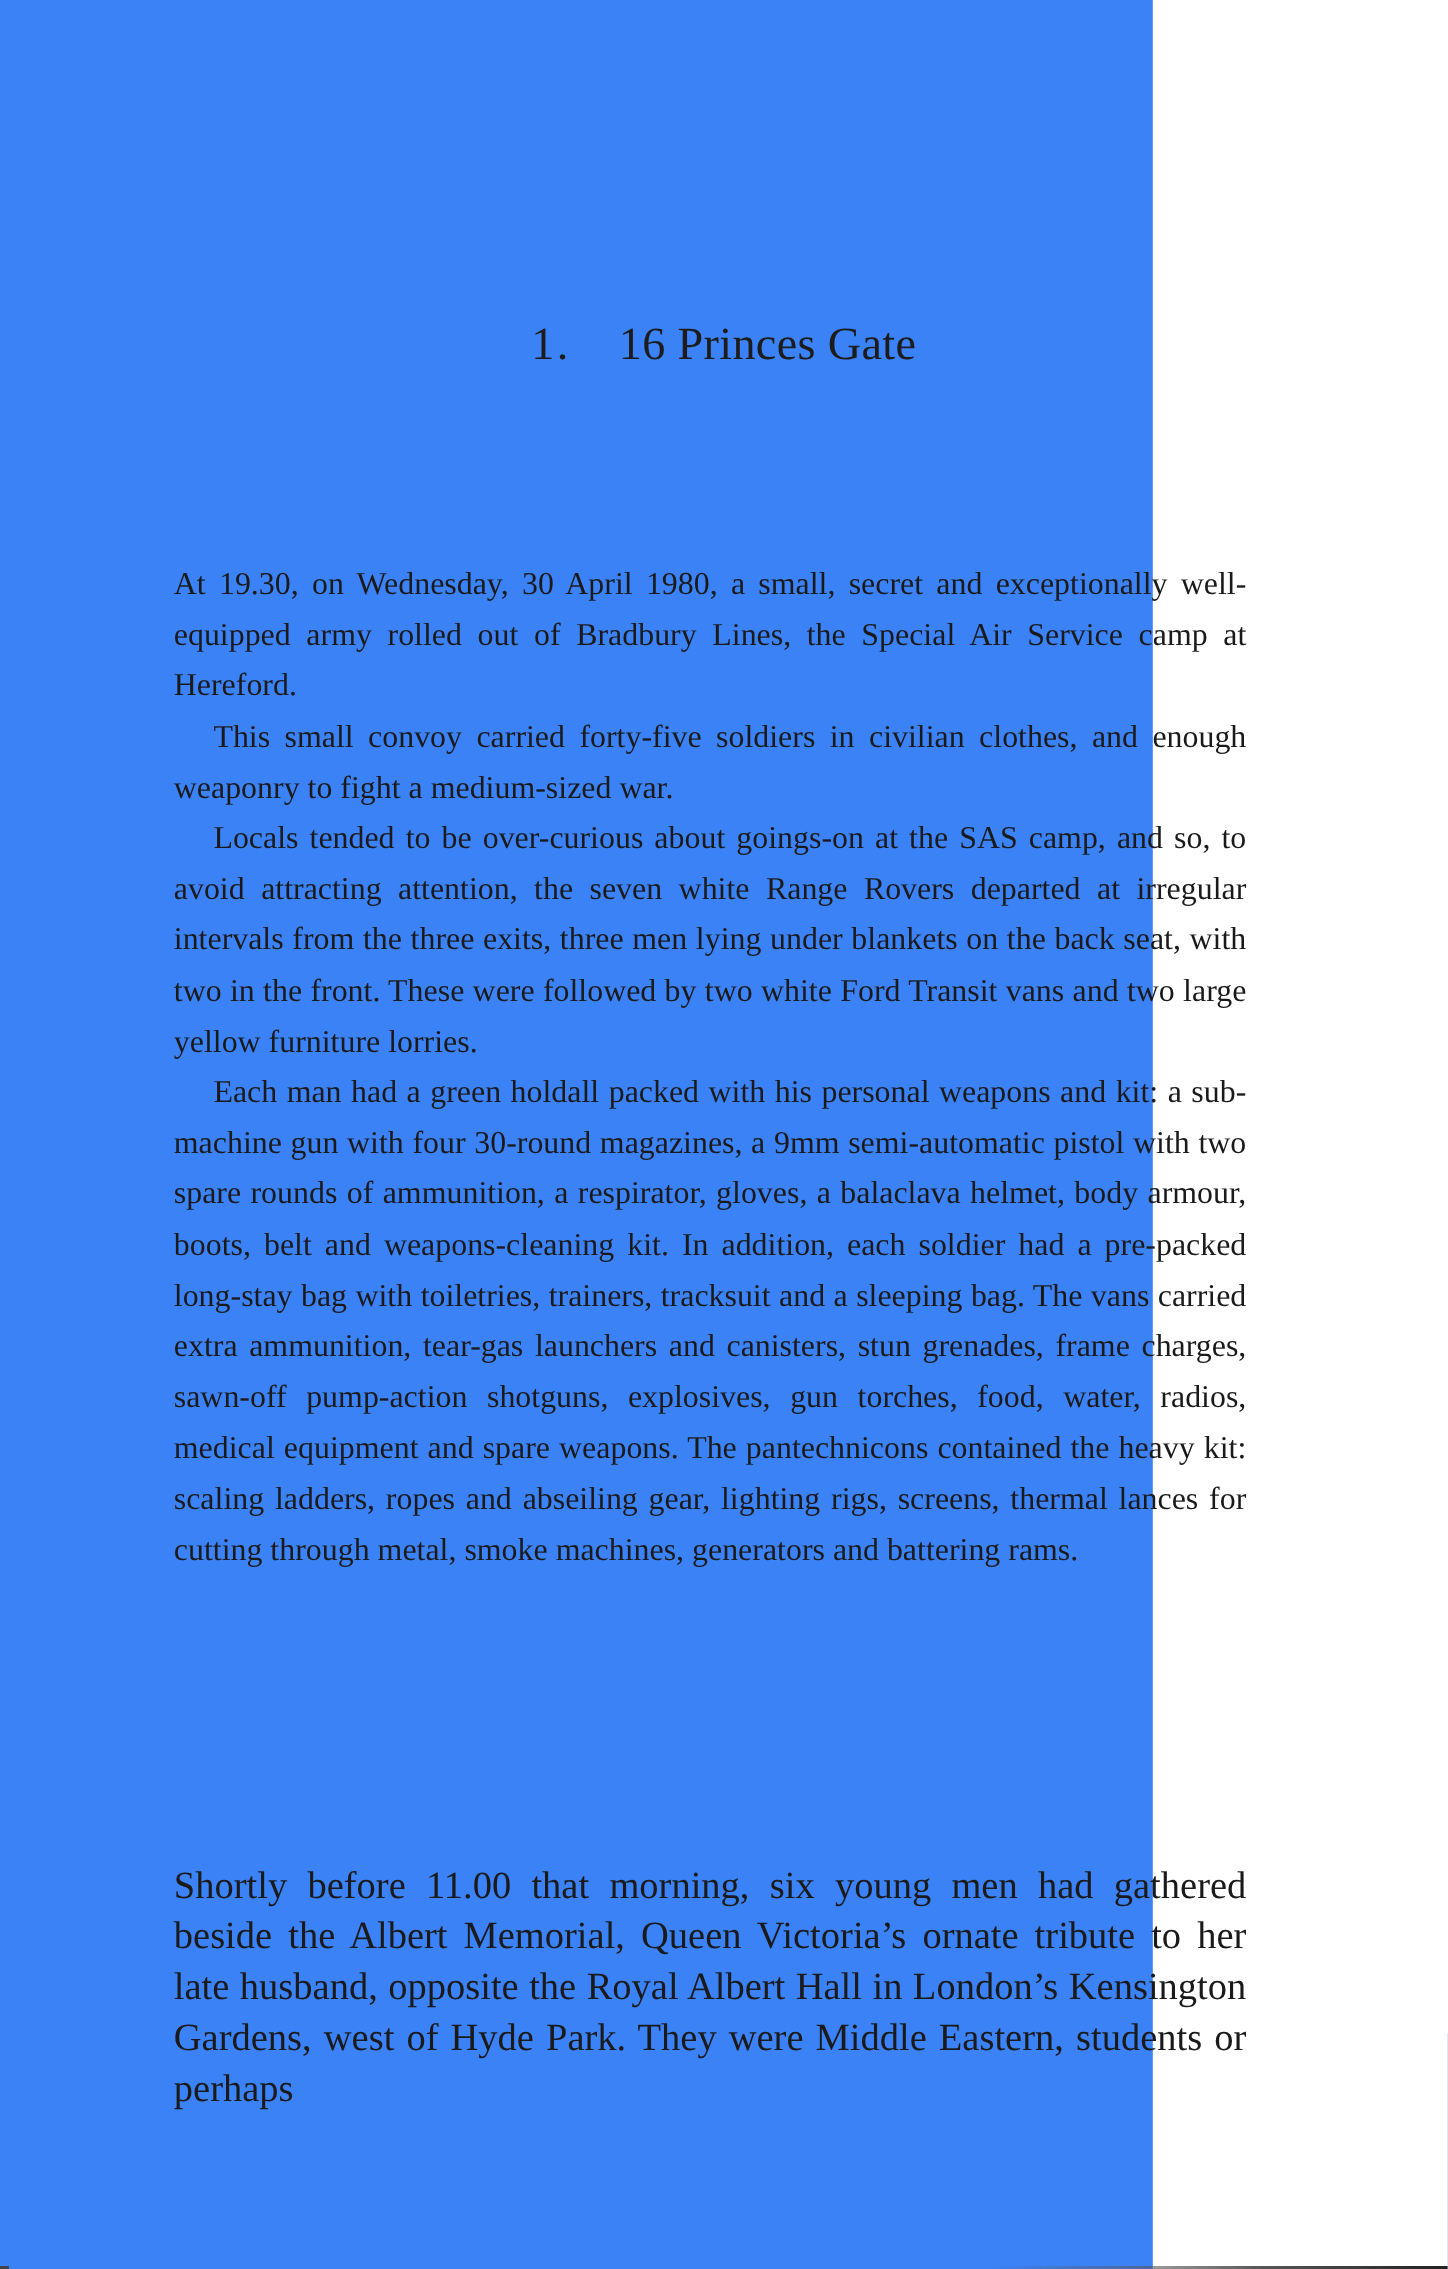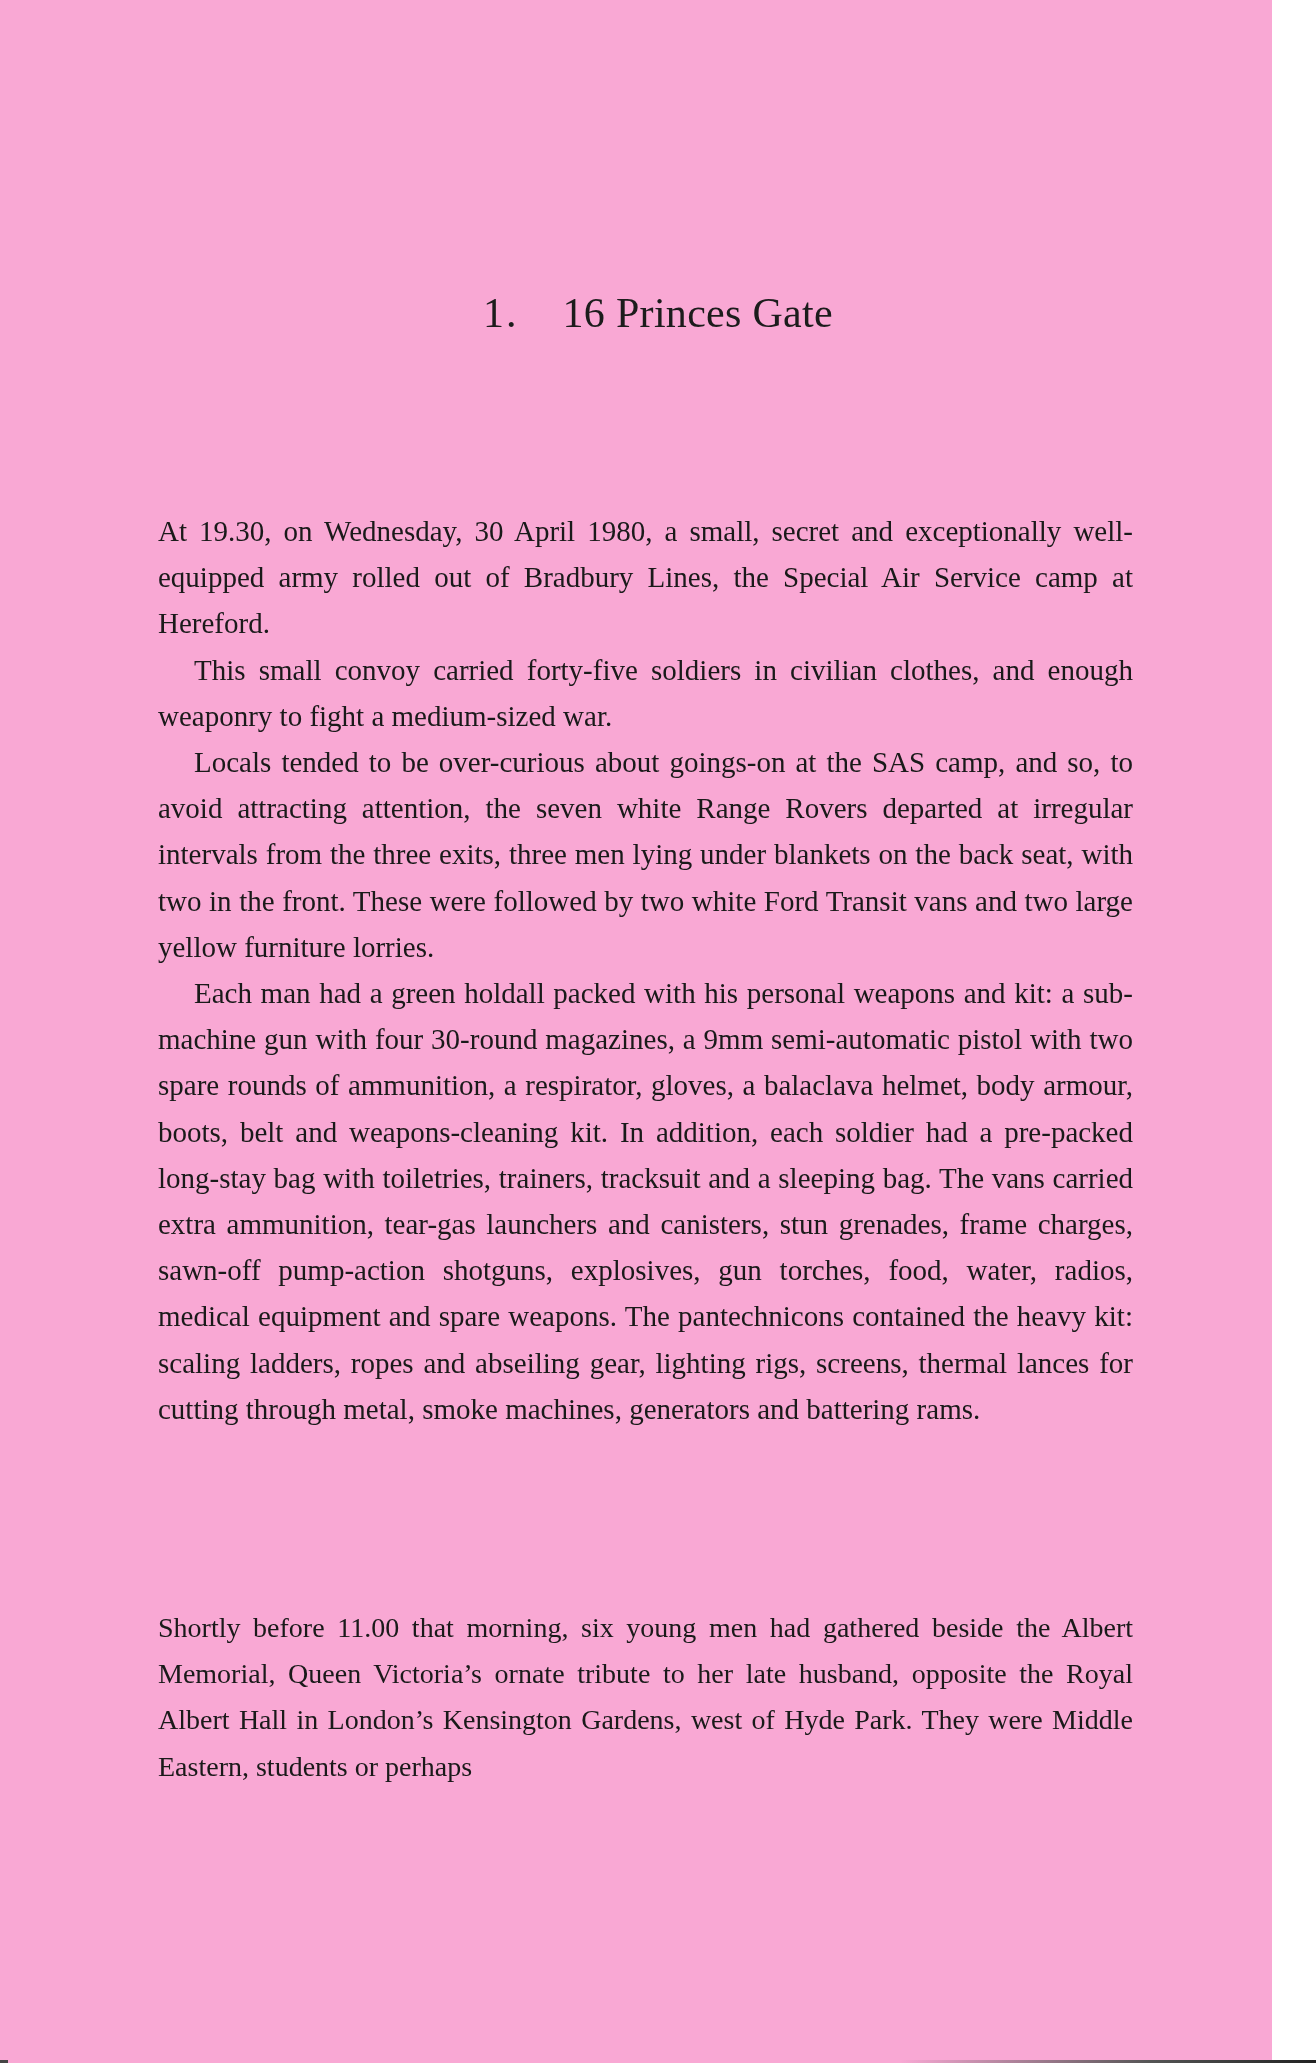--- a/index.html
+++ b/index.html
@@ -11,23 +11,23 @@
       width: 1316px;
       height: 2063px;
       position: relative;
       overflow: hidden;
       font-family: "Liberation Serif", "DejaVu Serif", serif;
       color: #1a1a1a;
     }
     .page {
       position: absolute;
       left: 0; top: 0;
-      width: 1272px;
+      width: 1048px;
       height: 2063px;
-      background: #f9a8d4;
+      background: #3b82f6;
     }
     .chapter-heading {
       position: absolute;
       top: 283px;
       left: 0;
       width: 1316px;
       text-align: center;
       font-size: 42px;
       line-height: 60px;
       letter-spacing: 0.3px;
@@ -55,22 +55,22 @@
       margin: 0;
       text-indent: 36px;
     }
     .body-text p.first {
       text-indent: 0;
     }
     .section-two {
       position: absolute;
       left: 158px;
       width: 975px;
-      top: 1605px;
-      font-size: 28px;
+      top: 1691px;
+      font-size: 35px;
       line-height: 46.2px;
       text-align: justify;
       color: #1a1a1a;
       font-family: Liberation Serif, serif;
     }
     .section-two p {
       margin: 0;
       text-indent: 0;
     }
     .scan-edge {

